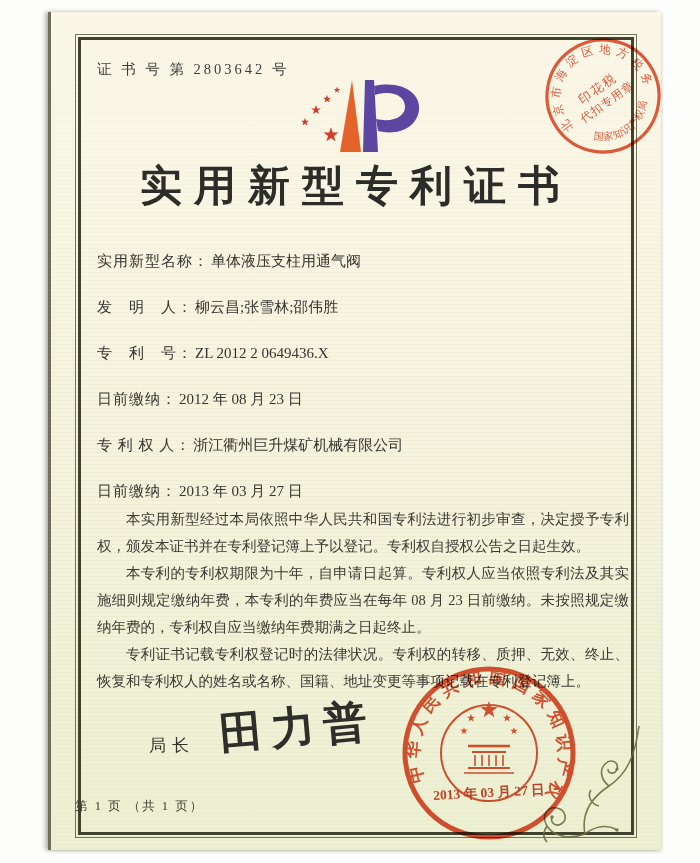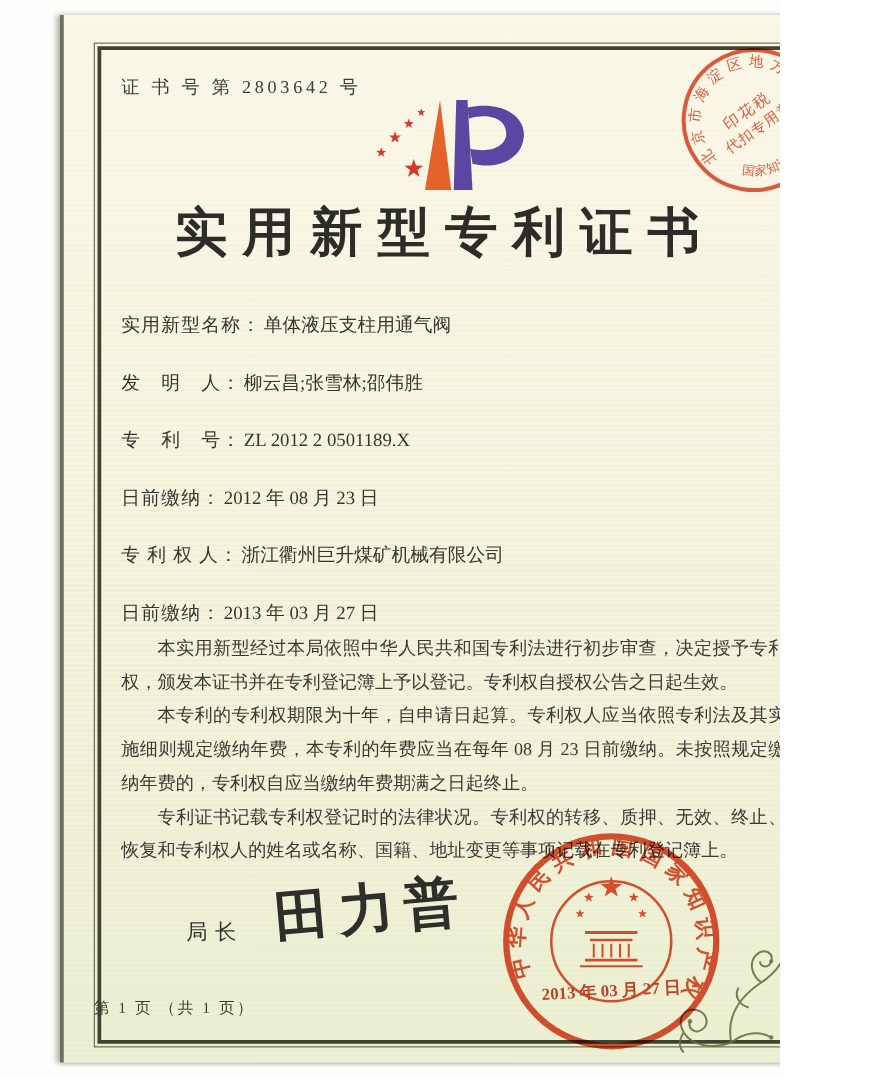--- a/index.html
+++ b/index.html
@@ -1,16 +1,16 @@
 <!DOCTYPE html>
 <html><head>
 <meta charset="utf-8">
 <style>
   html,body{margin:0;padding:0;background:#ffffff;}
-  .scan{position:relative;width:624px;height:863px;background:#fdfdfb;overflow:hidden;
+  .scan{position:relative;width:700px;height:863px;background:#fdfdfb;overflow:hidden;
         font-family:"Liberation Serif","DejaVu Serif",serif;}
   .paper{position:absolute;left:48px;top:12px;width:610px;height:838px;
          background-color:#f6f3df;
          background-image:
            linear-gradient(180deg, rgba(252,248,234,.85) 0%, rgba(244,243,220,.45) 55%, rgba(233,238,205,.75) 100%),
            repeating-linear-gradient(180deg, rgba(172,182,128,.20) 0px, rgba(172,182,128,.20) 1px, rgba(255,255,255,0) 1px, rgba(255,255,255,0) 4px);
          box-shadow:-3px 0 4px rgba(60,60,48,.35), 1px 1px 3px rgba(120,120,100,.25);
          border-left:3px solid #6e6f5d;}
   .frame{position:absolute;left:24px;top:22px;right:24px;bottom:12px;border:1px solid #70745a;}
   .frame::before{content:"";position:absolute;inset:2px;border:3px solid #40442e;}
@@ -81,21 +81,21 @@
     <div class="title">实用新型专利证书</div>
 
     <div class="fields">
       <div class="field">
         <span class="flabel">实用新型名称：</span><span class="fvalue">单体液压支柱用通气阀</span>
       </div>
       <div class="field">
         <span class="flabel">发　明　人：</span><span class="fvalue">柳云昌;张雪林;邵伟胜</span>
       </div>
       <div class="field">
-        <span class="flabel">专　利　号：</span><span class="fvalue">ZL 2012 2 0501189.X</span>
+        <span class="flabel">专　利　号：</span><span class="fvalue">ZL 2012 2 0649436.X</span>
       </div>
       <div class="field">
         <span class="flabel">日前缴纳：</span><span class="fvalue">2012 年 08 月 23 日</span>
       </div>
       <div class="field">
         <span class="flabel">专 利 权 人：</span><span class="fvalue">浙江衢州巨升煤矿机械有限公司</span>
       </div>
       <div class="field">
         <span class="flabel">日前缴纳：</span><span class="fvalue">2013 年 03 月 27 日</span>
       </div>

